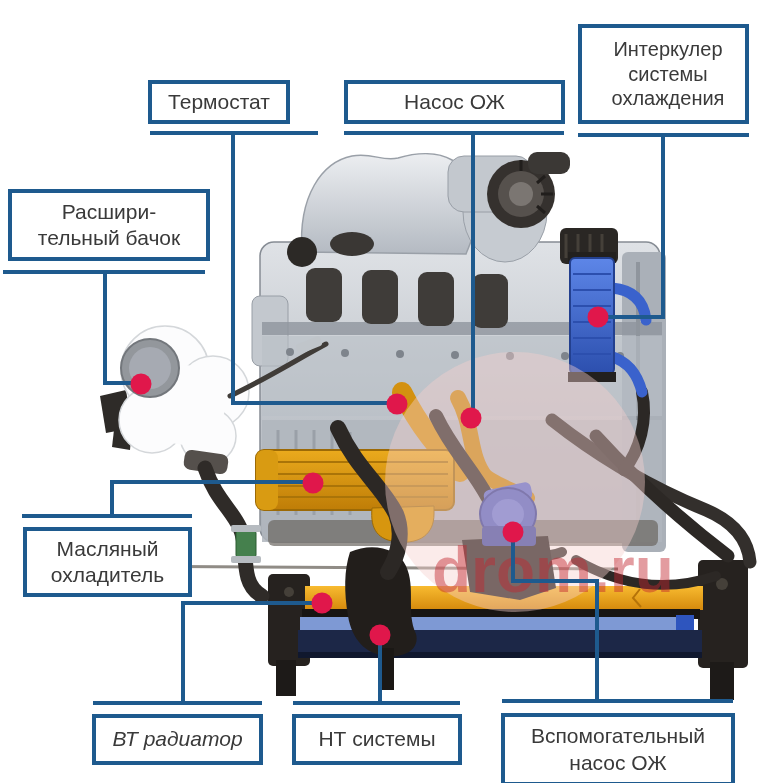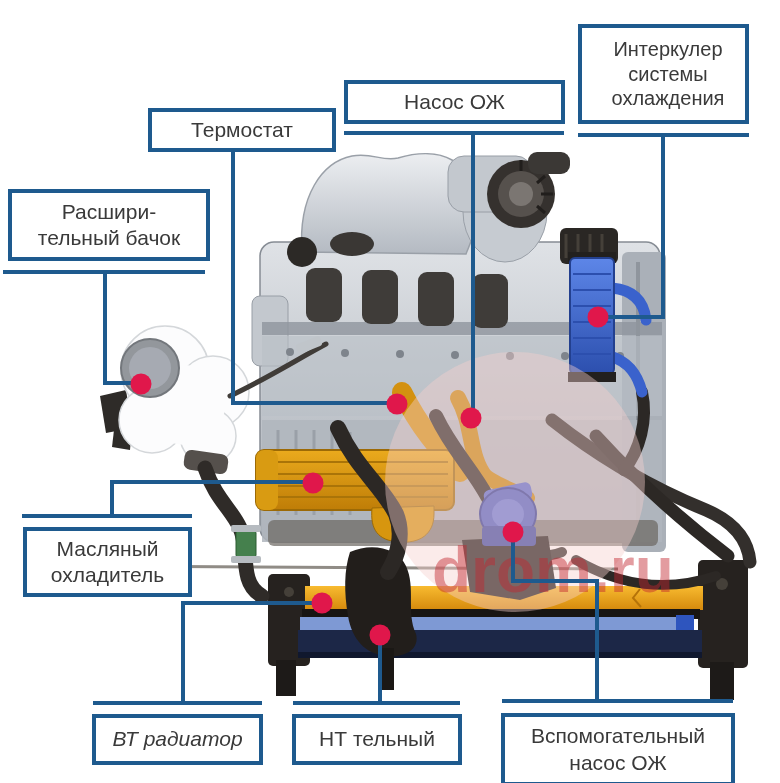--- a/index.html
+++ b/index.html
@@ -203,27 +203,27 @@
 
   <div class="rule" style="left:150px;top:131px;width:168px;"></div>
   <div class="rule" style="left:344px;top:131px;width:220px;"></div>
   <div class="rule" style="left:578px;top:133px;width:171px;"></div>
   <div class="rule" style="left:3px;top:270px;width:202px;"></div>
   <div class="rule" style="left:22px;top:514px;width:170px;"></div>
   <div class="rule" style="left:93px;top:701px;width:169px;"></div>
   <div class="rule" style="left:293px;top:701px;width:167px;"></div>
   <div class="rule" style="left:502px;top:699px;width:231px;"></div>
 
-  <div class="callout" style="left:148px;top:80px;width:188px;height:44px;margin-top:28px;">Термостат</div>
+  <div class="callout" style="left:148px;top:80px;width:142px;height:44px;">Термостат</div>
   <div class="callout" style="left:344px;top:80px;width:221px;height:44px;">Насос ОЖ</div>
   <div class="callout small" style="left:578px;top:24px;width:171px;height:100px;">Интеркулер
 системы
 охлаждения</div>
   <div class="callout" style="left:8px;top:189px;width:202px;height:72px;">Расшири-
 тельный бачок</div>
   <div class="callout" style="left:23px;top:527px;width:169px;height:70px;">Масляный
 охладитель</div>
   <div class="callout" style="left:92px;top:714px;width:171px;height:51px;font-style:italic;">ВТ радиатор</div>
-  <div class="callout" style="left:292px;top:714px;width:170px;height:51px;">НТ тельный</div>
+  <div class="callout" style="left:292px;top:714px;width:170px;height:51px;">НТ системы</div>
   <div class="callout" style="left:501px;top:713px;width:234px;height:73px;">Вспомогательный
 насос ОЖ</div>
 
 </div>
 
 </body></html>

